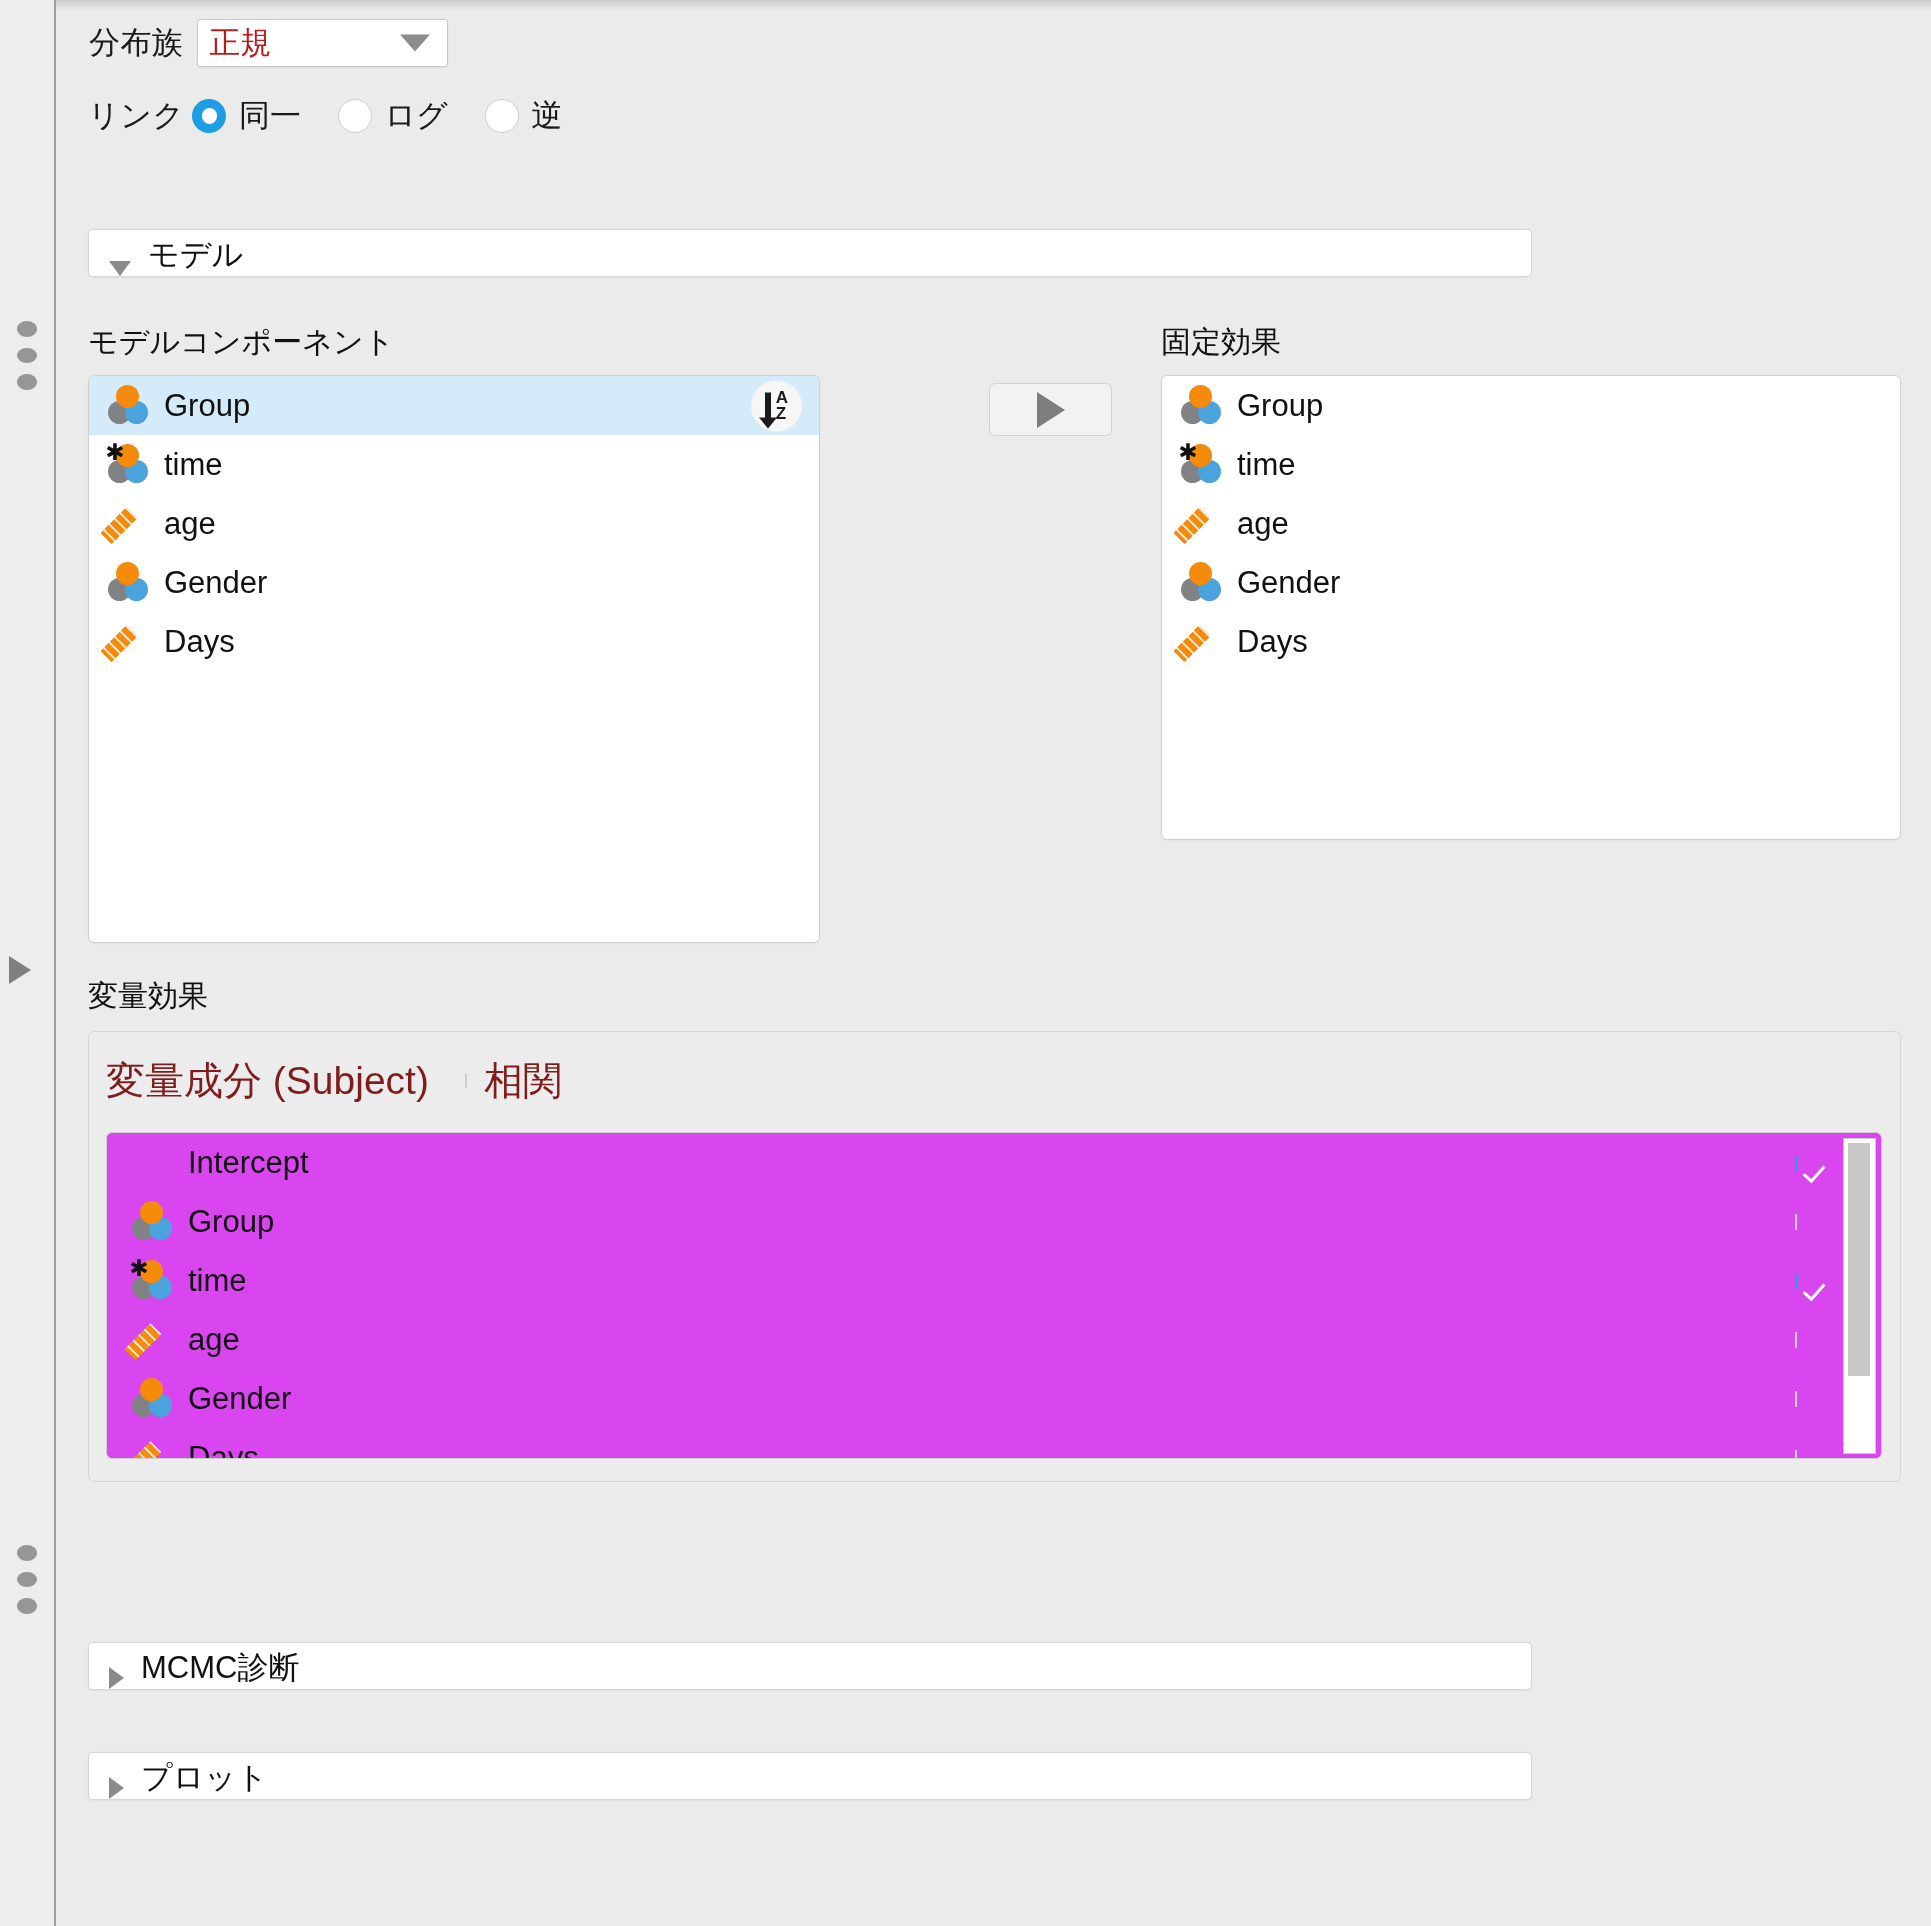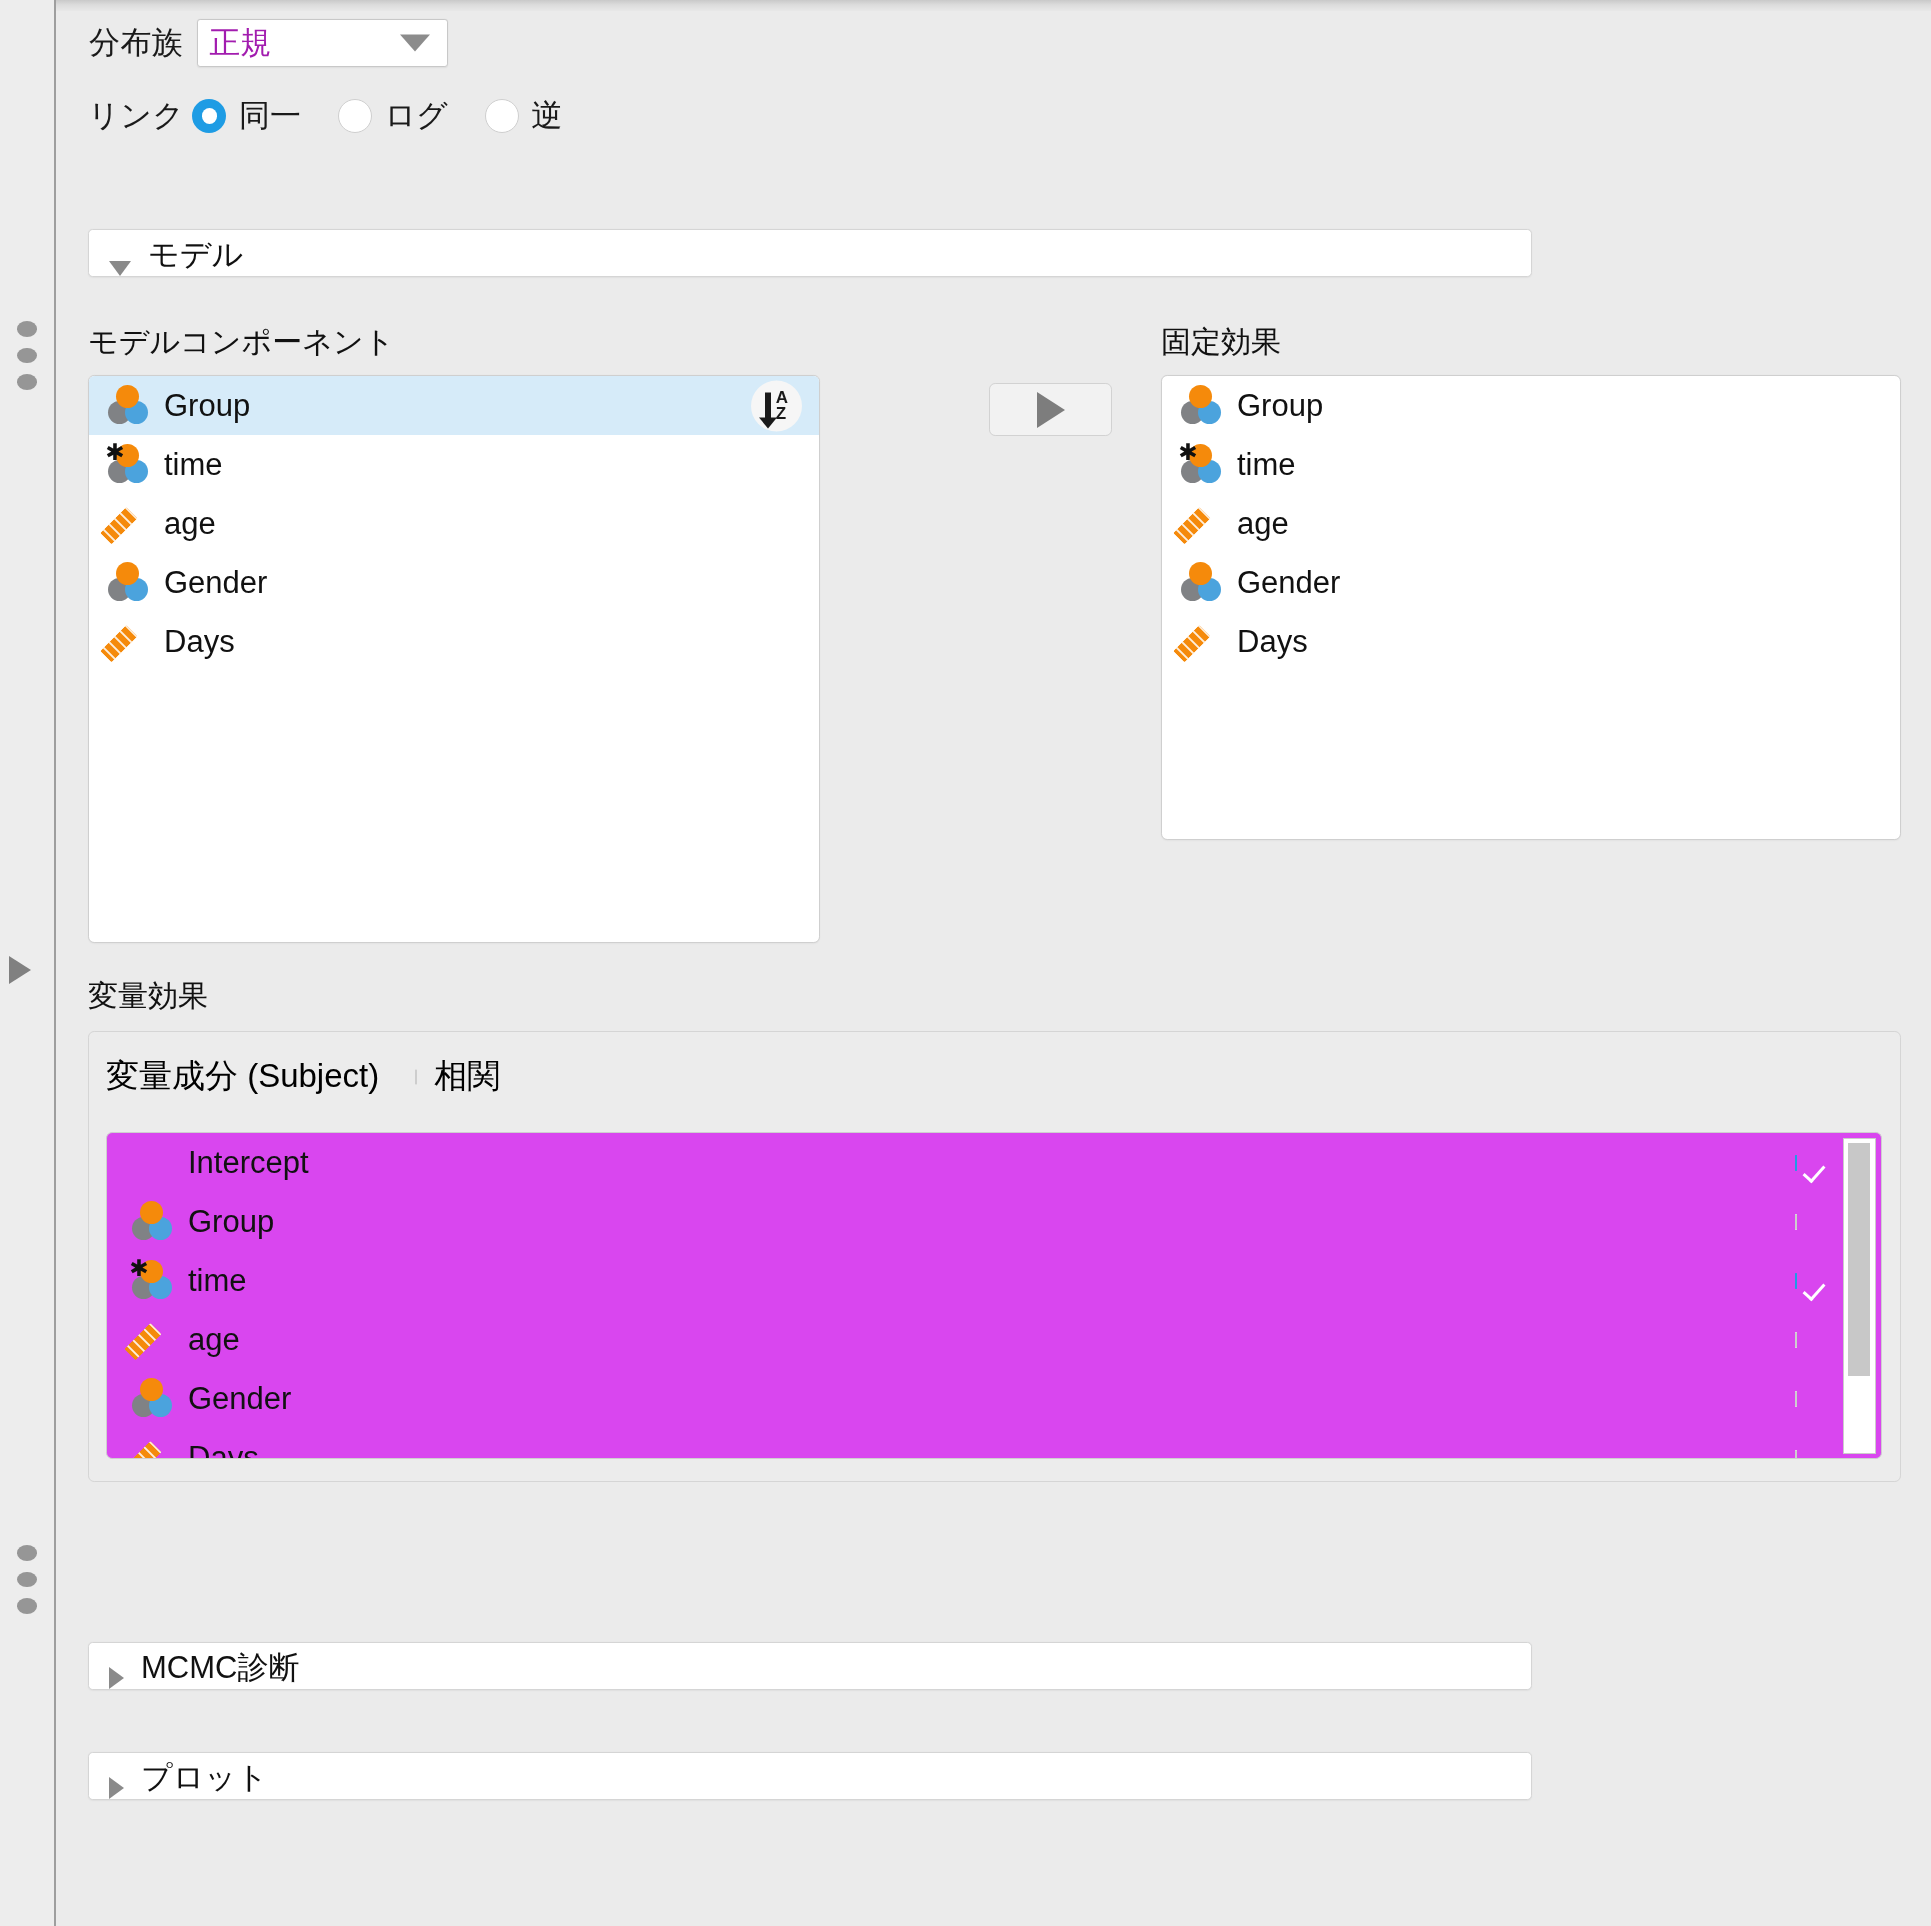--- a/index.html
+++ b/index.html
@@ -91,21 +91,21 @@
     border: 0.8px solid #c8c8c8;
     border-radius: 3.1px;
     box-shadow: 0 0.8px 1.6px rgba(0,0,0,0.06);
     display: flex;
     align-items: center;
     box-sizing: border-box;
   }
   .combo-value {
     font-size: 31px;
     padding-left: 11px;
-    color: #a21caf;
+    color: #b91c1c;
   }
   .combo-arrow {
     position: absolute;
     right: 17px; top: 50%;
     transform: translateY(-50%);
     width: 0; height: 0;
     border-left: 15.6px solid transparent;
     border-right: 15.6px solid transparent;
     border-top: 17px solid #8c8c8c;
   }
@@ -301,21 +301,21 @@
     border: 0.8px solid #d5d5d5;
     border-radius: 6.2px;
     box-sizing: border-box;
   }
   .re-head {
     position: absolute;
     left: 17px; top: 22px;
     display: flex;
     align-items: center;
   }
-  .re-head .re-title { font-size: 33px; color: #000000; white-space: nowrap; }
+  .re-head .re-title { font-size: 39px; color: #7f1d1d; white-space: nowrap; }
   .checkbox {
     width: 36px; height: 36px;
     border-radius: 5.4px;
     background: #ffffff;
     border: 0.8px solid #cdcdcd;
     box-sizing: border-box;
     flex: none;
     position: relative;
   }
   .checkbox.checked {

